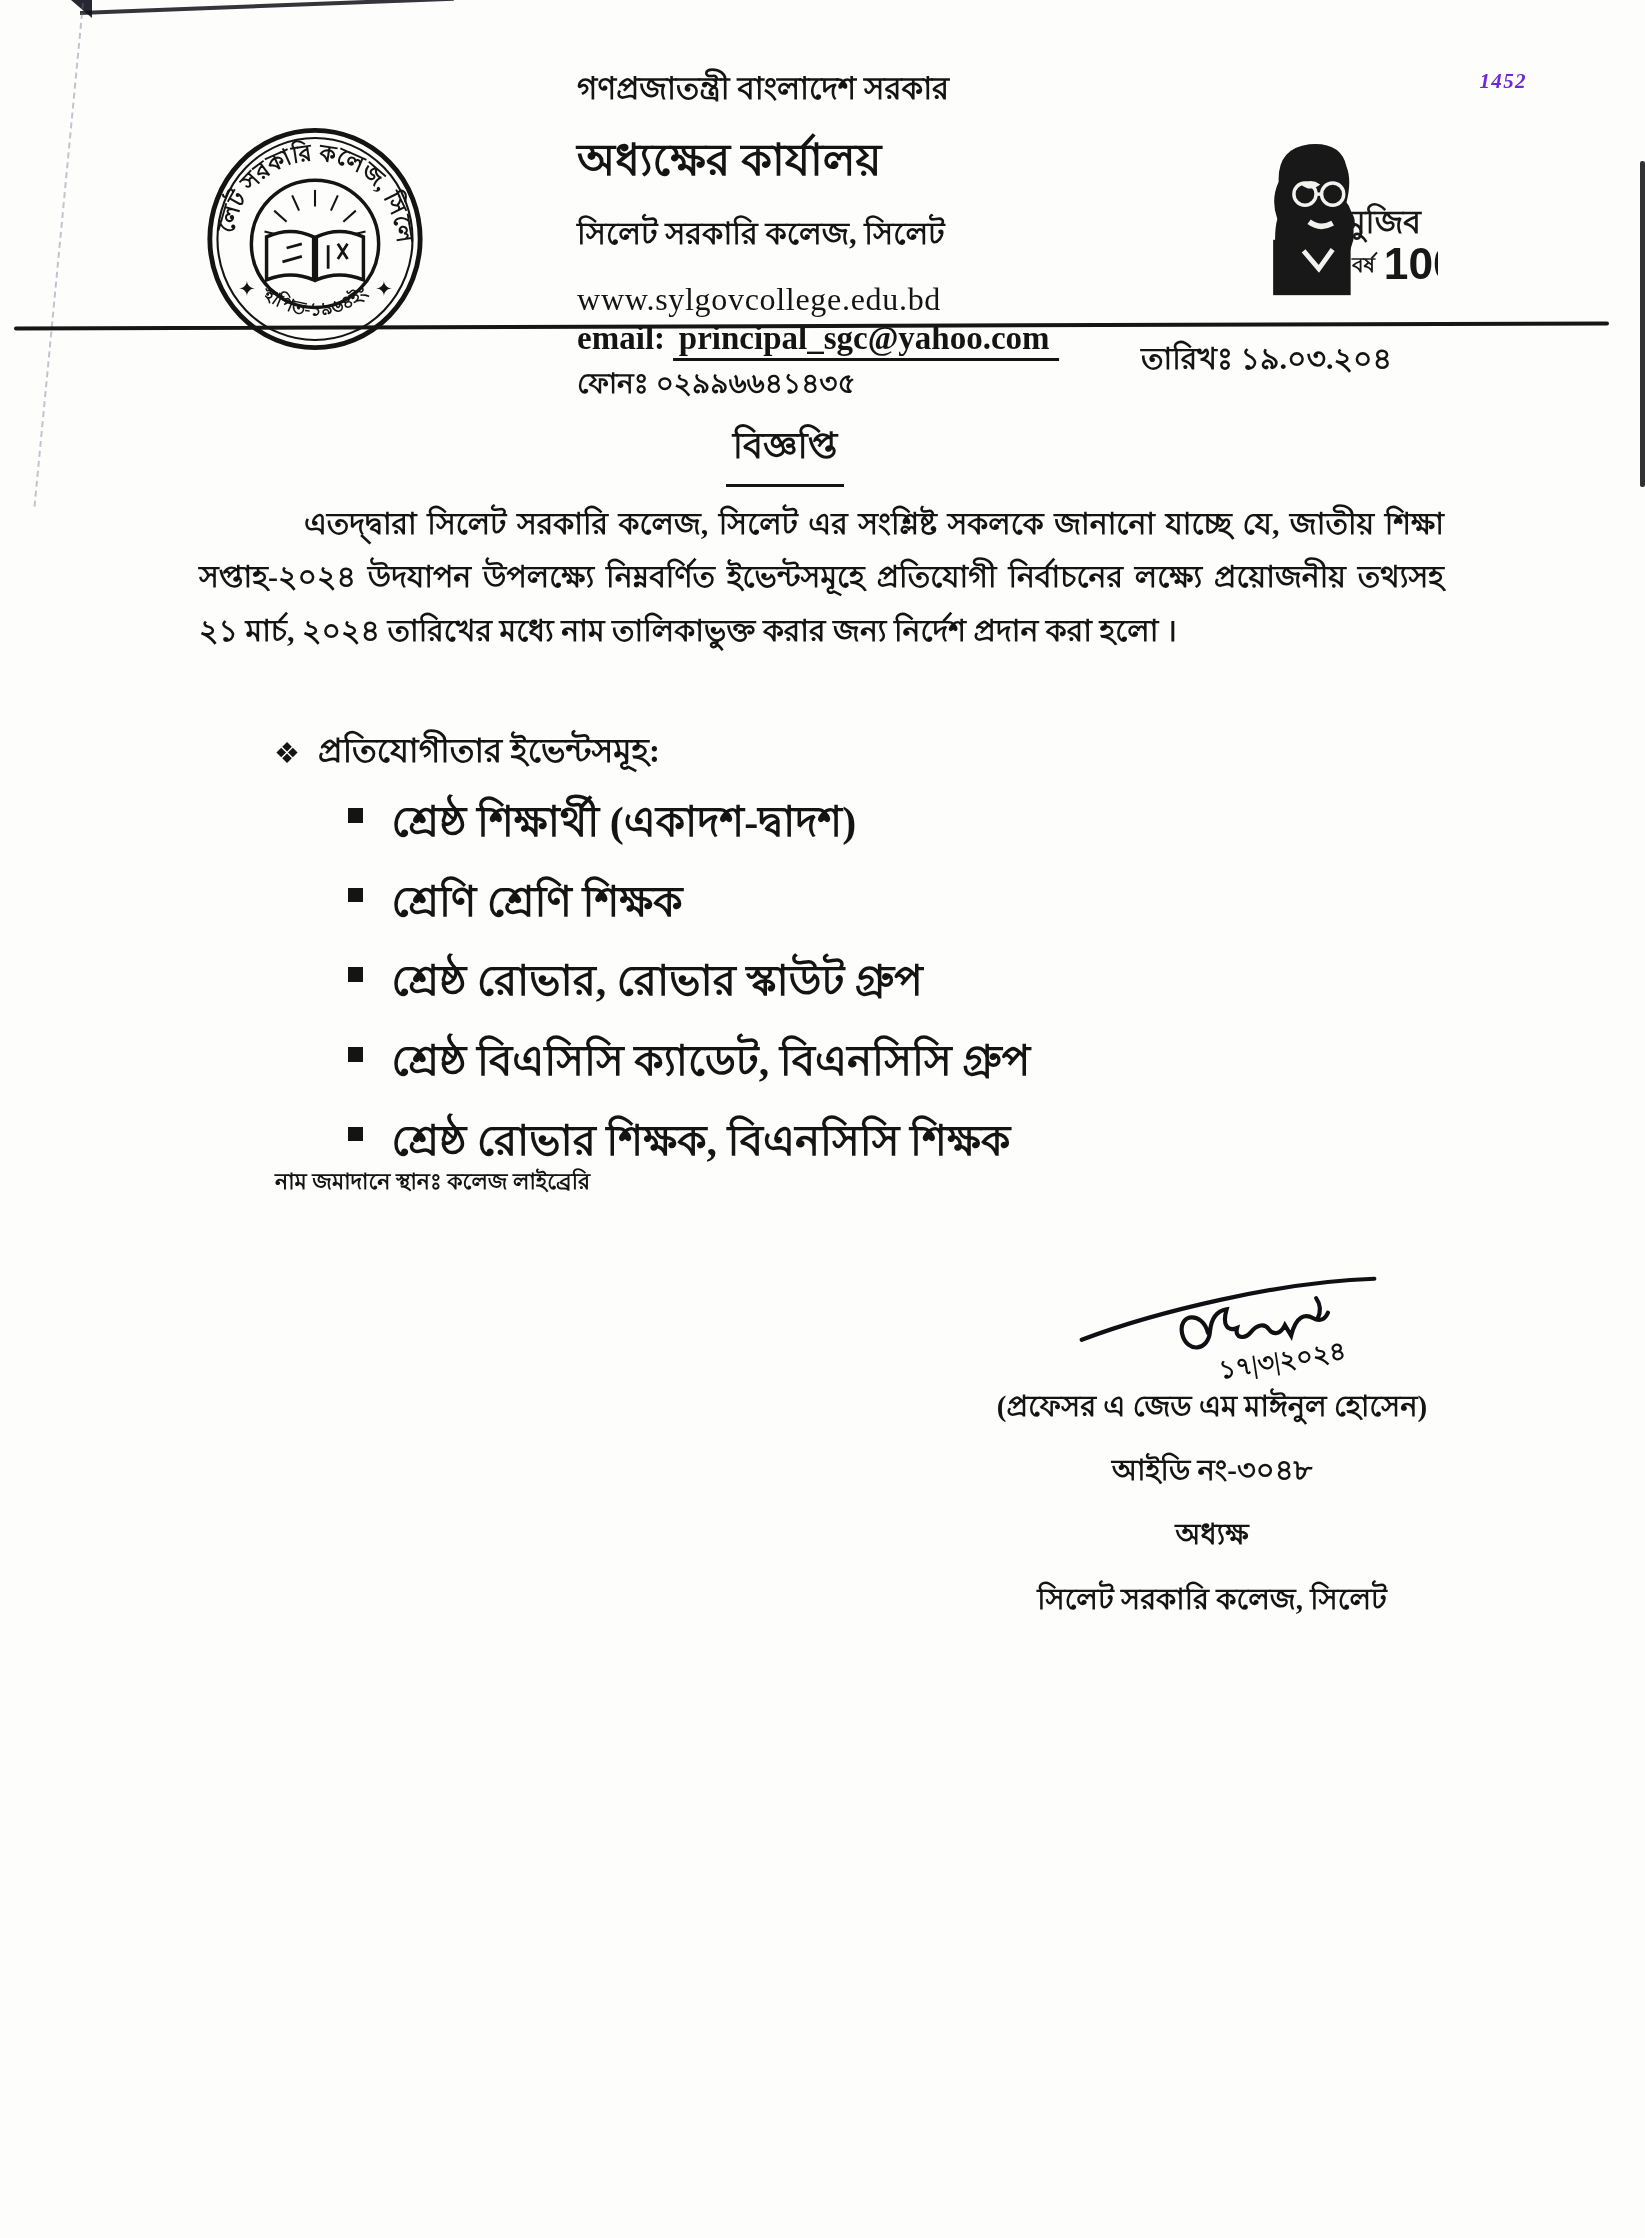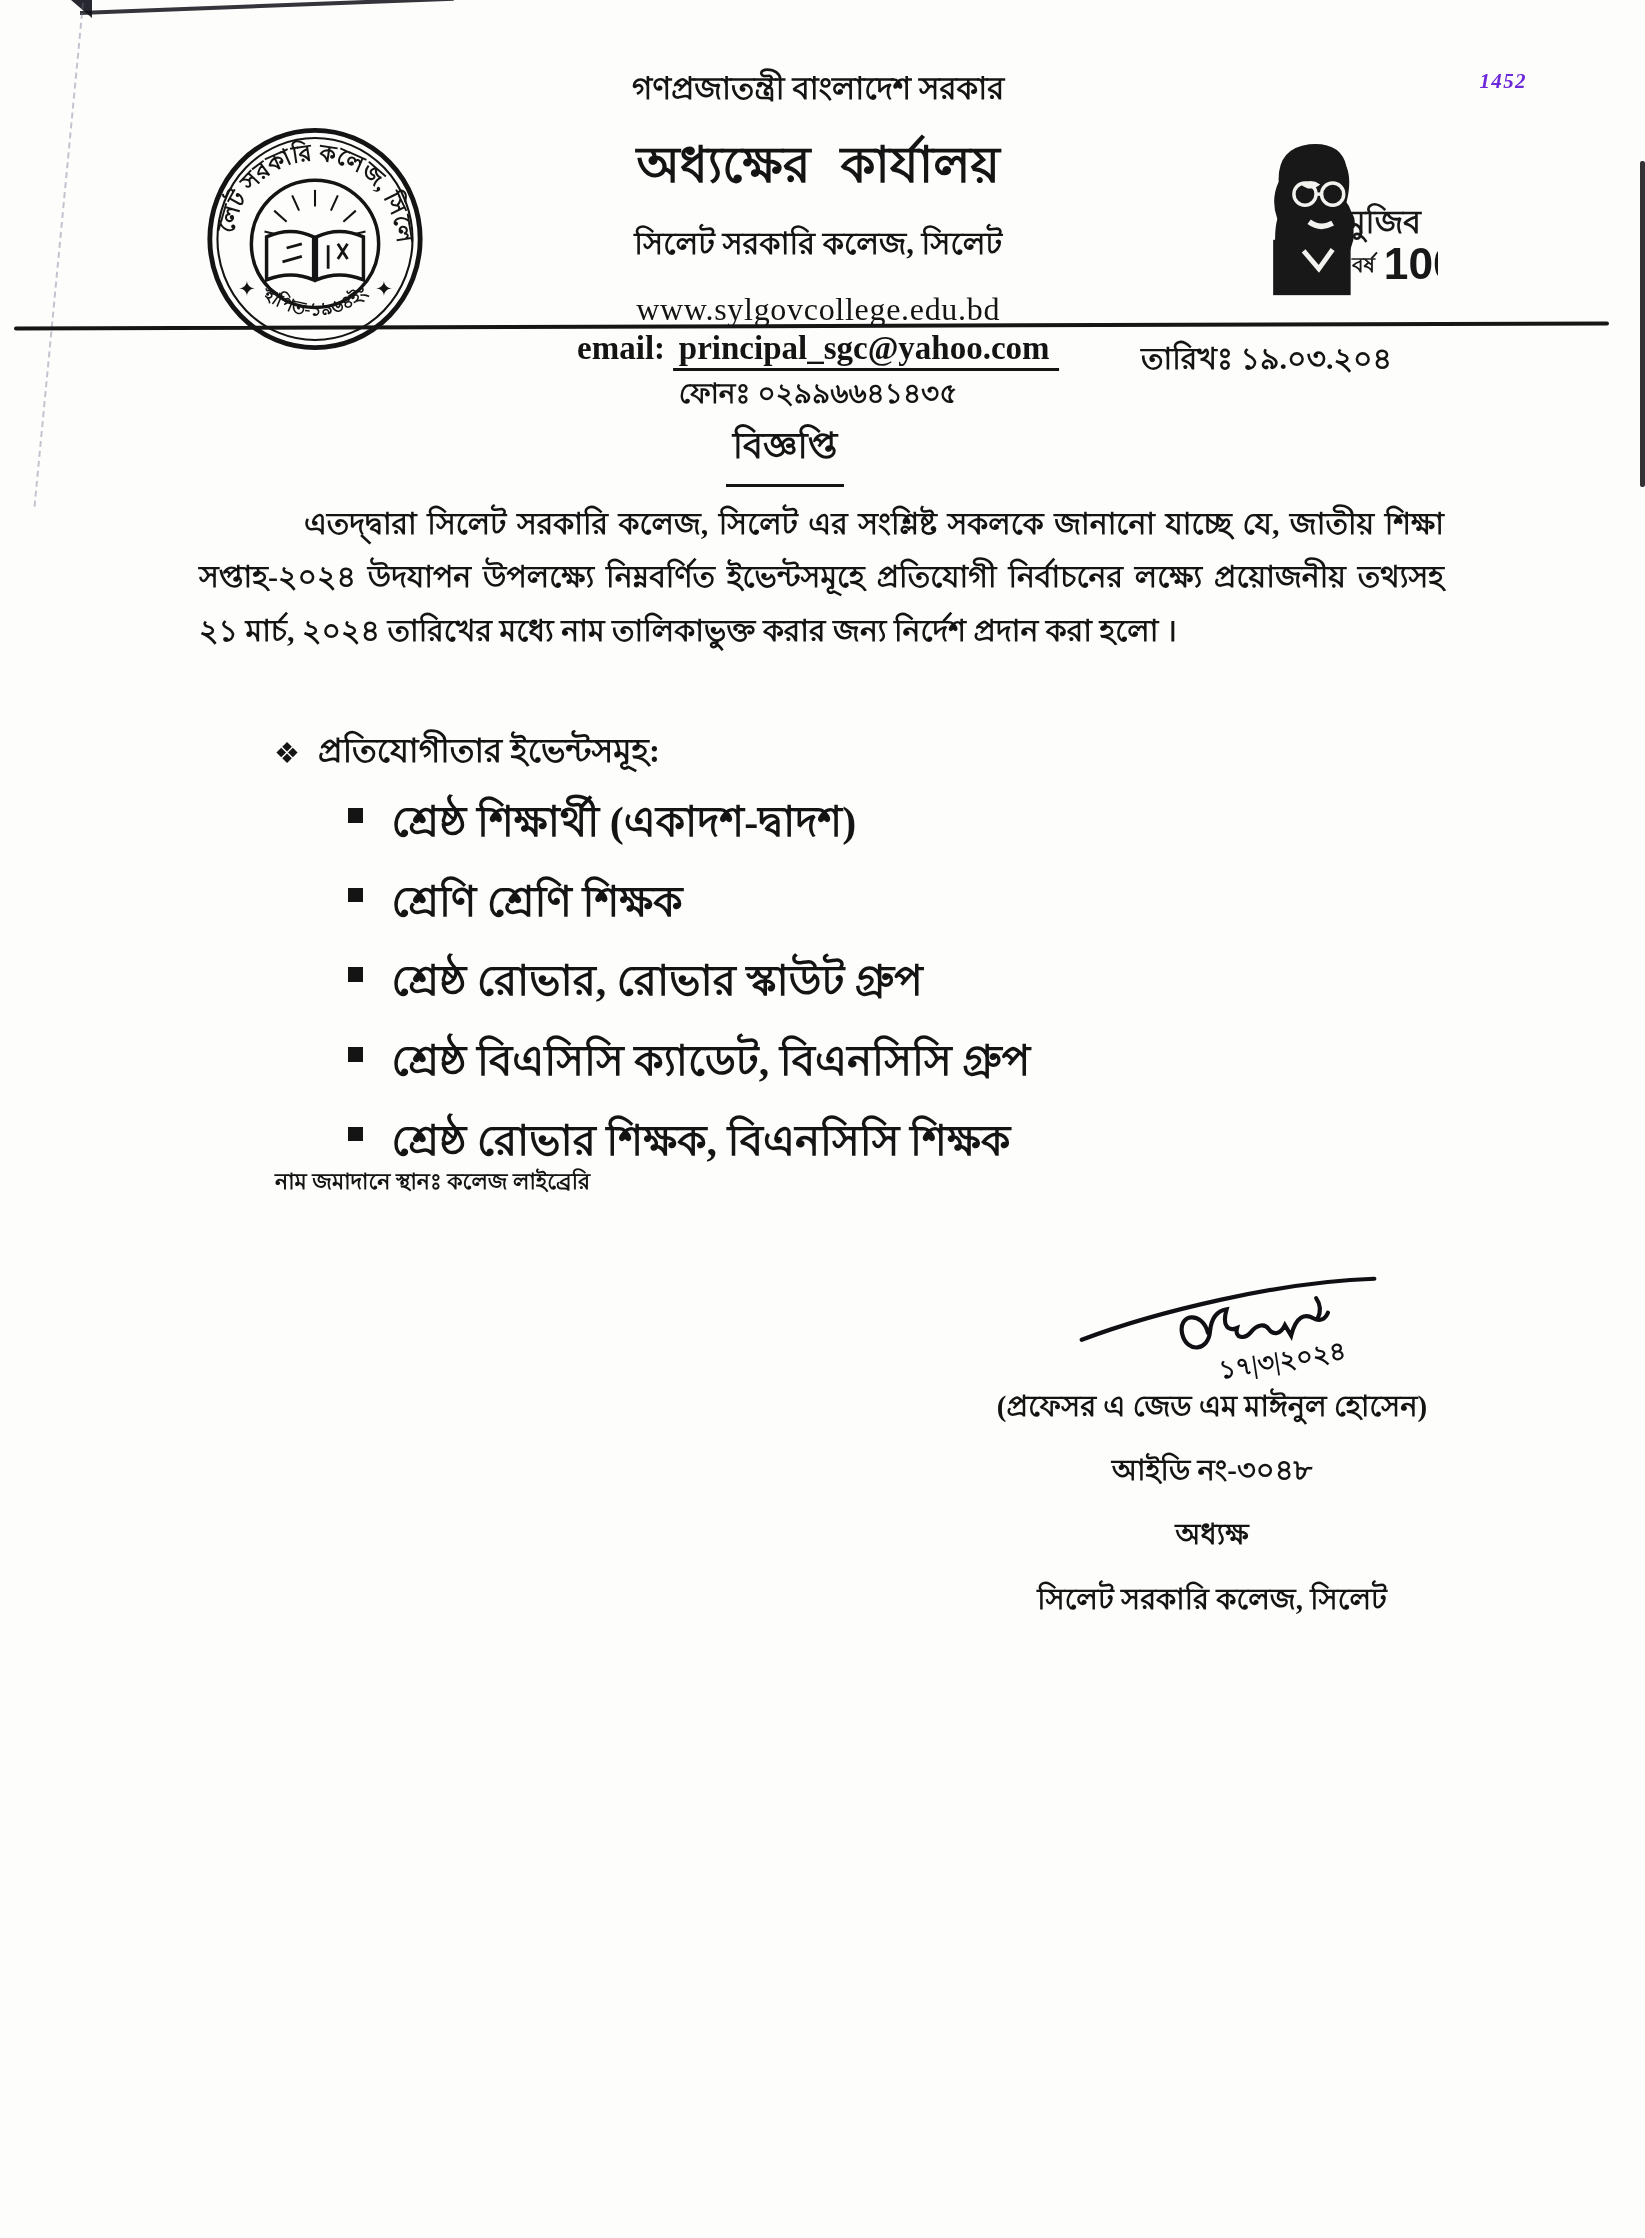--- a/index.html
+++ b/index.html
@@ -15,23 +15,23 @@
 
   
   .art-topline{position:absolute;top:11px;left:80px;width:374px;height:3.5px;background:#101018;transform:rotate(-2.2deg);transform-origin:left center;opacity:.85;}
   .art-corner{position:absolute;top:0;left:71px;width:0;height:0;border-left:21px solid transparent;border-top:18px solid #101018;opacity:.9;}
   .art-leftfold{position:absolute;top:2.8px;left:82px;width:0;height:506px;border-left:2.1px dashed #6b6f8e;transform:rotate(5.5deg);transform-origin:top center;opacity:.4;}
   .art-rightedge{position:absolute;top:161px;right:1.4px;width:4.2px;height:326px;background:#0e0e12;opacity:.85;border-radius:2.1px;}
 
   .ref-no{position:absolute;top:69px;right:119px;font-size:21px;letter-spacing:1.4px;color:#6d28d9;font-style:italic;font-weight:700;}
 
   
-  .header{position:absolute;top:64px;left:50%;transform:translateX(-51%);text-align:center;white-space:nowrap;}
+  .header{position:absolute;top:64px;left:50%;transform:translateX(-51%);text-align:left;white-space:nowrap;}
   .hdr-gov{font-size:31px;font-weight:700;}
-  .hdr-office{font-size:50px;font-weight:700;margin-top:11px;font-family:Liberation Mono, monospace;}
+  .hdr-office{font-size:44px;font-weight:700;margin-top:11px;}
   .hdr-college{font-size:30.5px;font-weight:700;margin-top:9.7px;}
   .hdr-web{font-size:32px;font-weight:400;margin-top:20px;letter-spacing:0.7px;}
   .hdr-email{font-size:33px;font-weight:700;margin-top:2.8px;}
   .hdr-email .addr{border-bottom:3.5px solid #141414;padding:0 9.7px 1.4px 5.5px;}
   .hdr-phone{font-size:28px;font-weight:700;margin-top:4.2px;}
 
   .seal{position:absolute;top:126px;left:205px;}
   .mujib{position:absolute;top:136px;left:1237px;}
 
   .rule{position:absolute;top:324px;left:14px;width:1595px;height:4.2px;background:#161616;border-radius:2.8px;transform:rotate(-0.18deg);}

